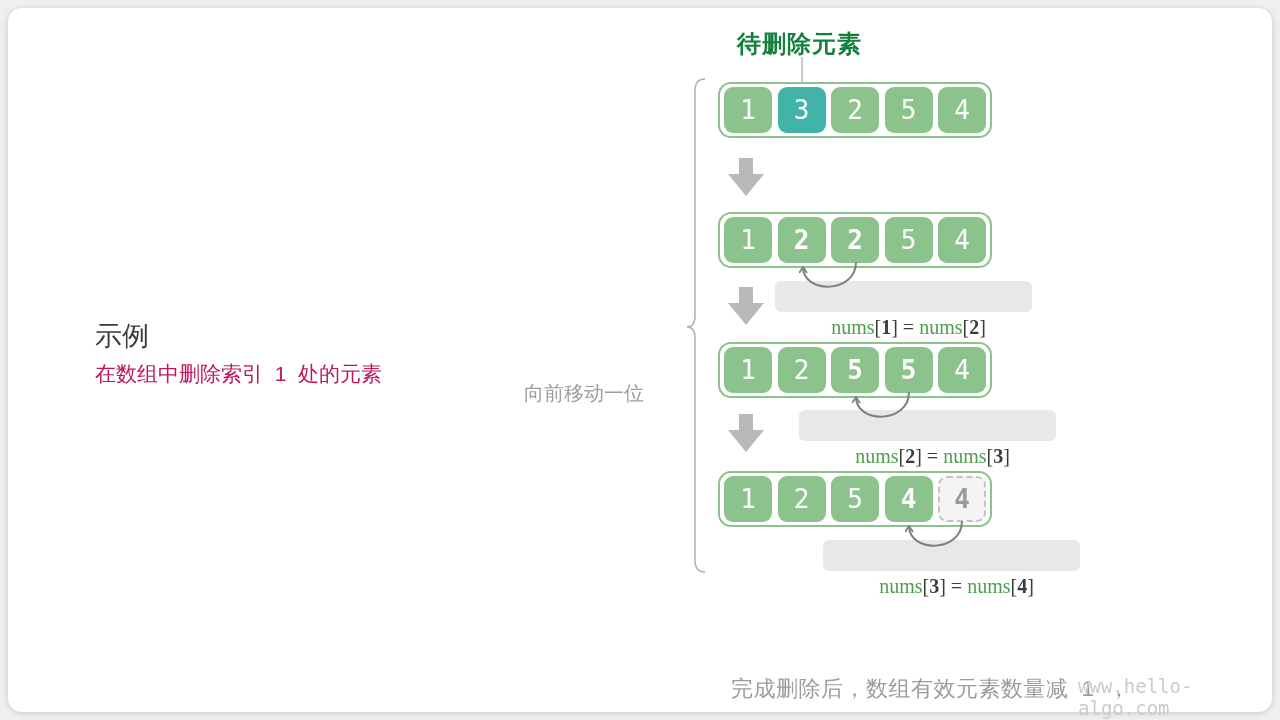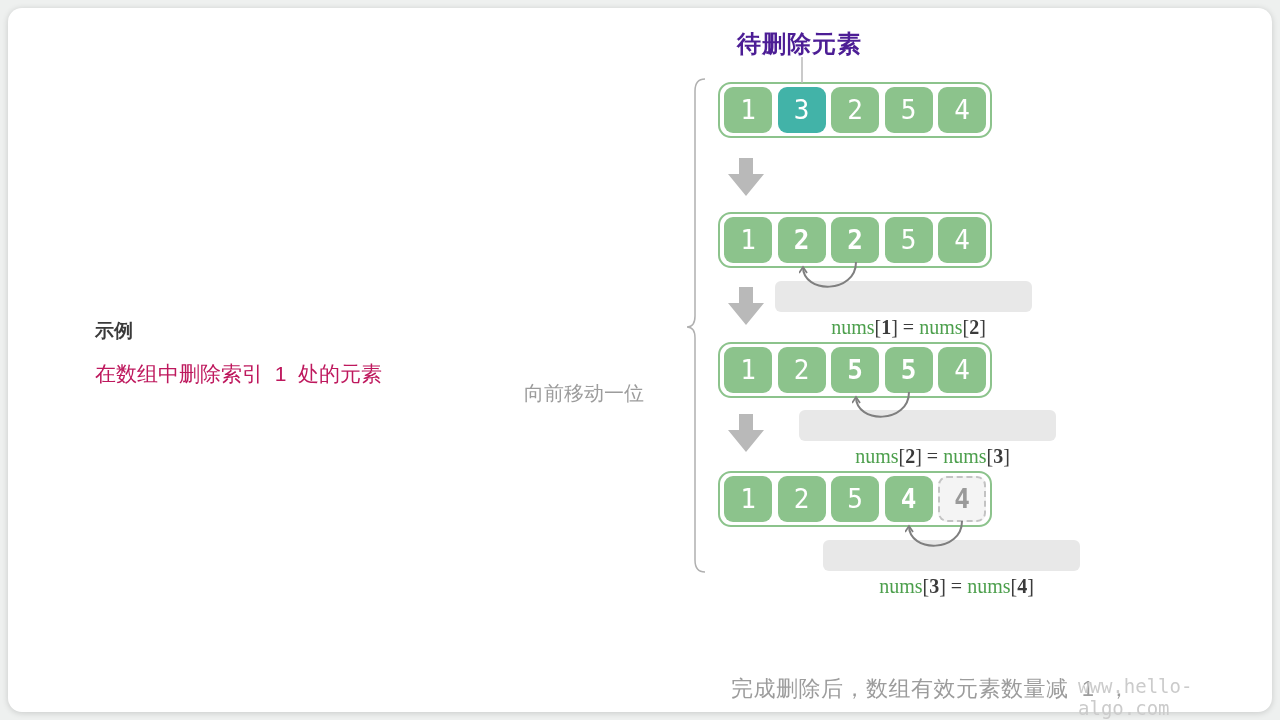--- a/index.html
+++ b/index.html
@@ -11,21 +11,21 @@
   .card {
     position:absolute; left:8px; top:8px; right:8px; bottom:8px;
     background:#ffffff; border-radius:14px;
     box-shadow:0 1px 6px rgba(0,0,0,0.16);
   }
   .abs { position:absolute; }
 
   
   .target-label {
     left:737px; top:28px;
-    font-size:24px; font-weight:700; color:#4c1d95; letter-spacing:1px;
+    font-size:24px; font-weight:700; color:#15803d; letter-spacing:1px;
     white-space:pre;
   }
 
   
   .array-row {
     left:718px; width:274px; height:56px; box-sizing:border-box;
     background:#ffffff; border:2px solid #8cc38c; border-radius:13px;
     display:flex; align-items:center; justify-content:space-between;
     padding:0 4px;
   }
@@ -47,21 +47,21 @@
   .code-label {
     width:257px; height:31px; background:#e8e8e8; border-radius:6px;
     font-family:Liberation Serif, serif; font-size:20px;
     line-height:31px; text-align:center; white-space:pre;
   }
   .cg { color:#4c9f4c; }
   .cd { color:#3b3b3b; }
   .cb { color:#3b3b3b; font-weight:700; }
 
   
-  .example-title { left:95px; top:318px; font-size:19px; font-weight:700; color:#3a3a3a; }
+  .example-title { left:95px; top:318px; font-size:27px; font-weight:400; color:#3a3a3a; }
   .example-desc  { left:95px; top:360px; font-size:21px; color:#be185d; white-space:pre; }
   .shift-note    { left:524px; top:288px; font-size:20px; color:#9c9c9c; line-height:42px; white-space:pre; }
   .footer-note   { left:731px; top:594px; font-size:22px; color:#9c9c9c; line-height:38px; white-space:pre; letter-spacing:0.5px; }
   .watermark     { left:1078px; top:675px; font-family:"DejaVu Sans Mono", monospace; font-size:19px; color:#cbcbcb; }
 
   svg.overlay { position:absolute; left:0; top:0; pointer-events:none; }
 </style>
 </head>
 <body>
 

